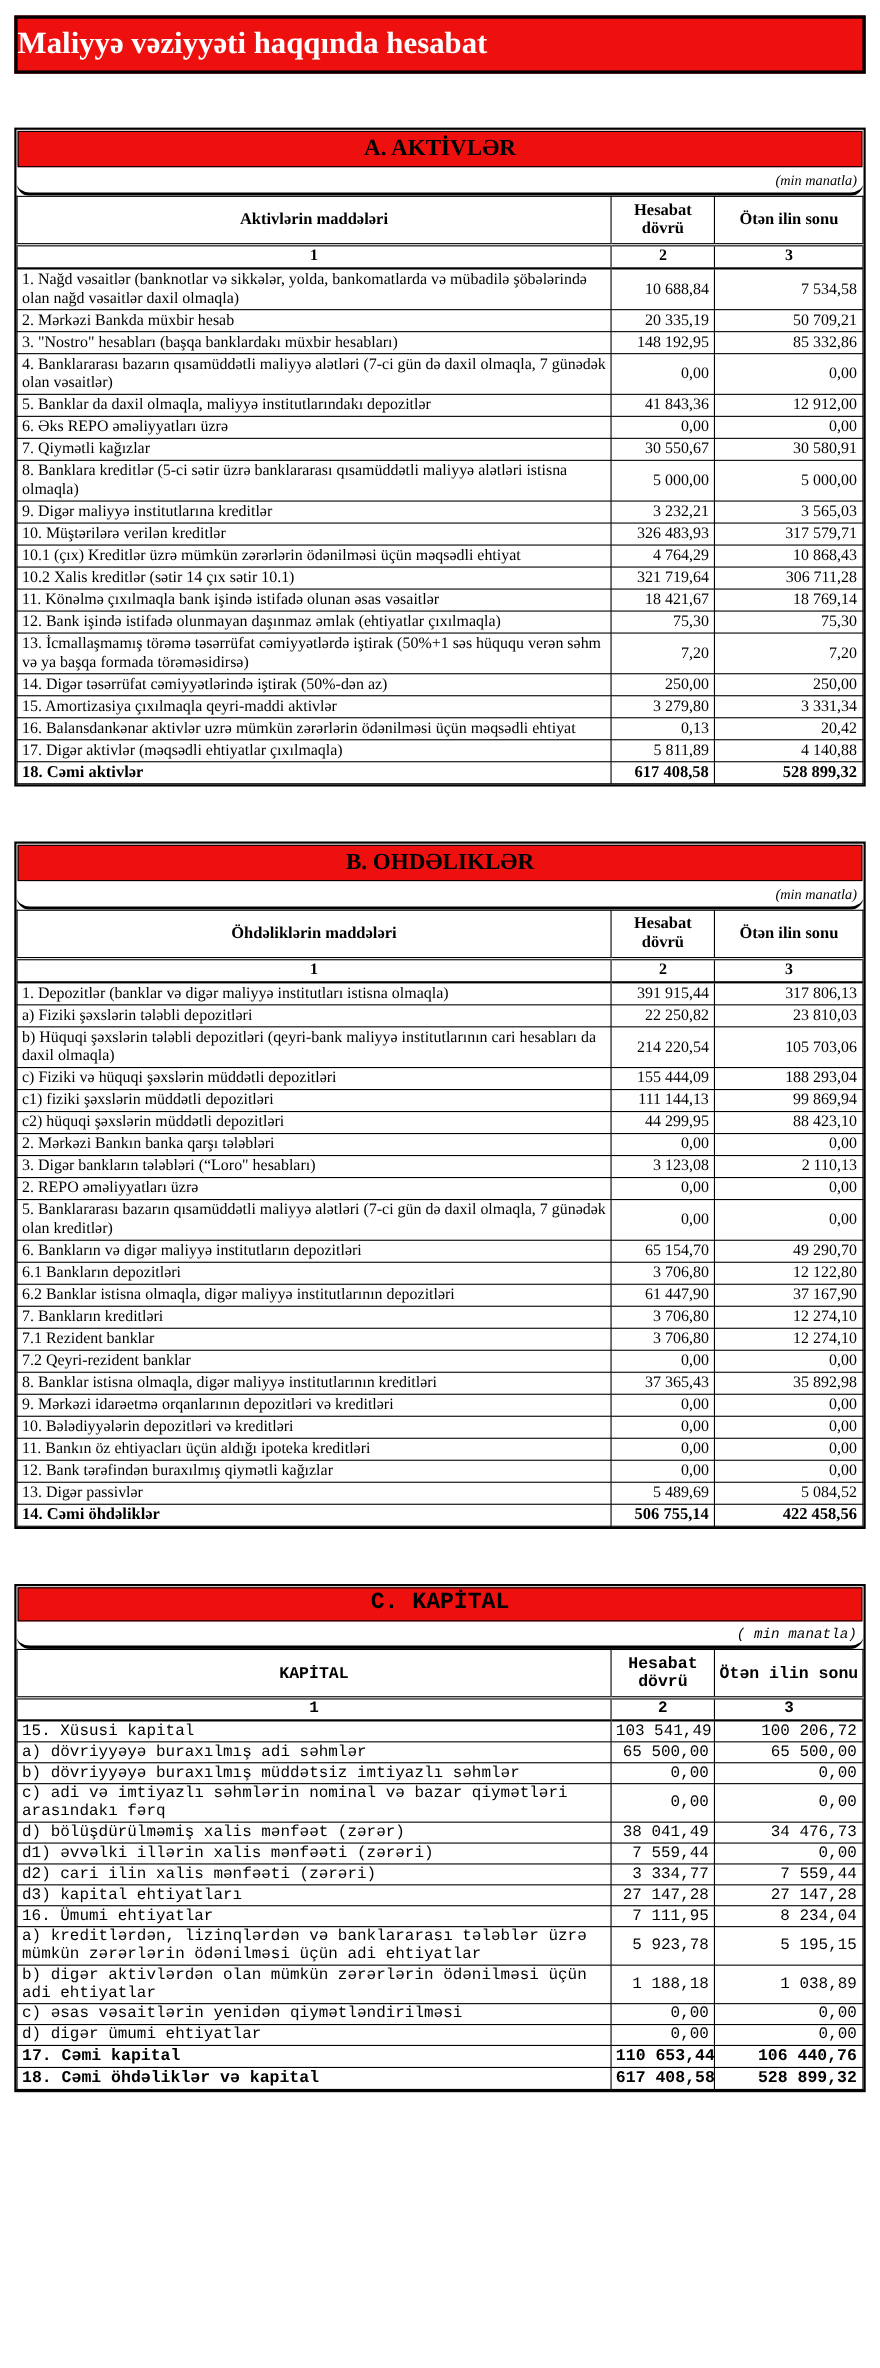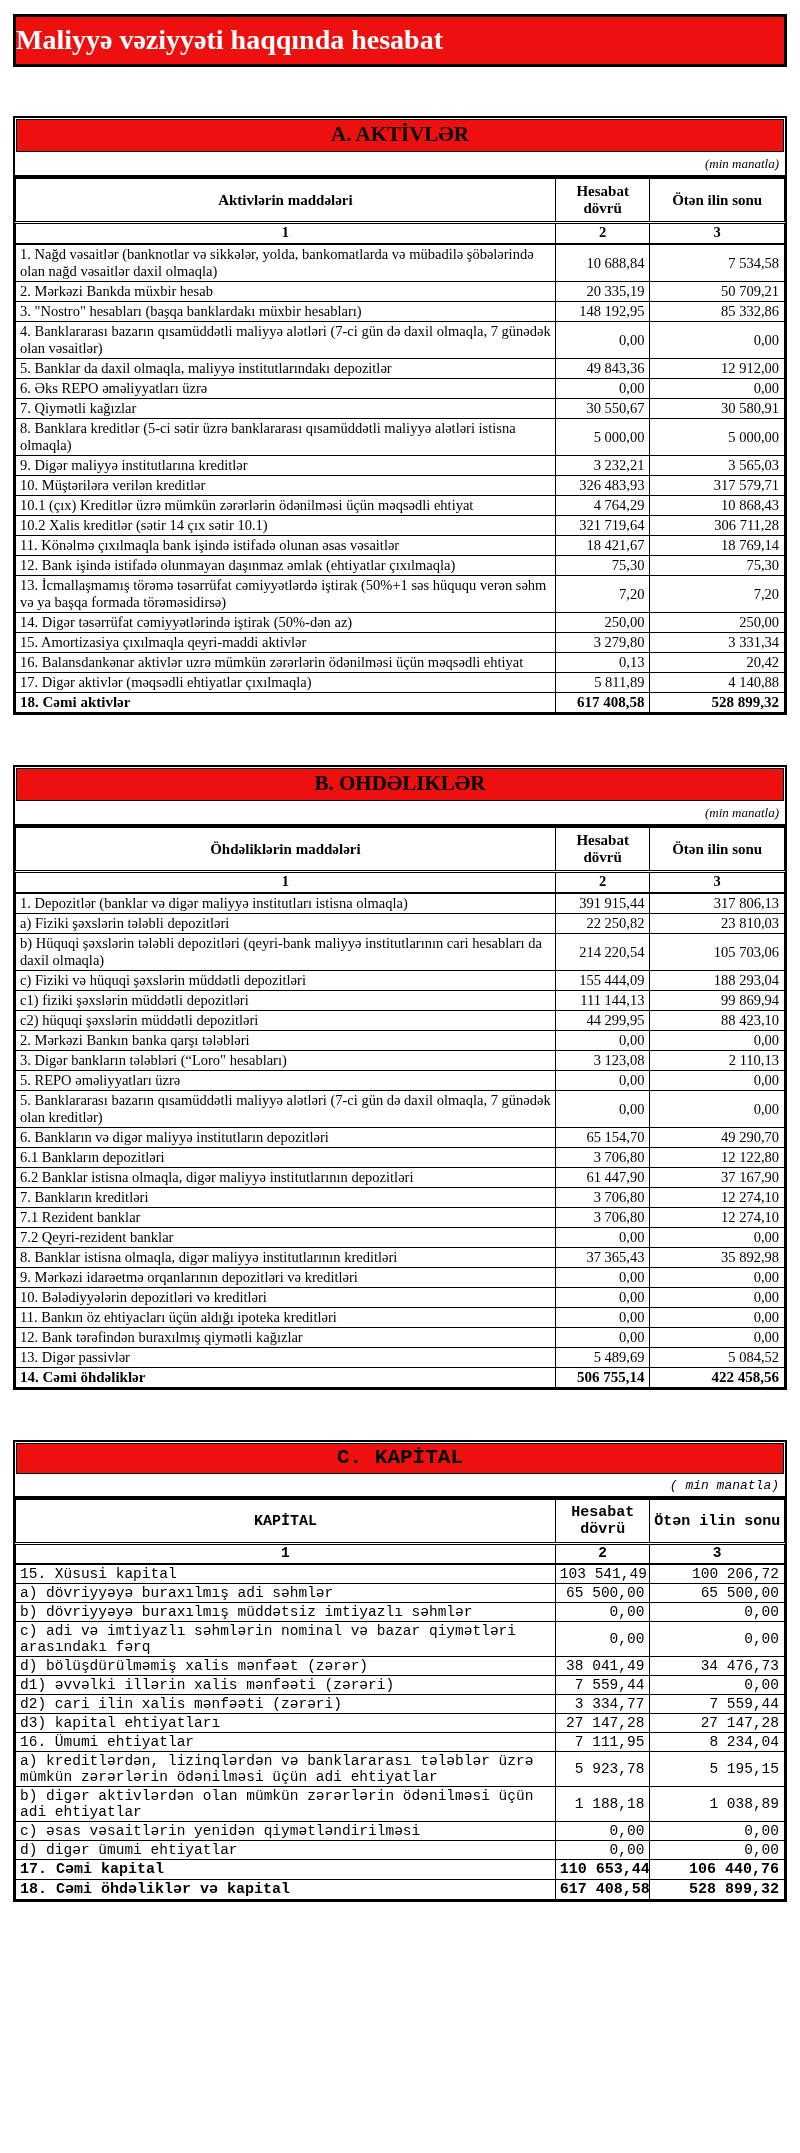--- a/index.html
+++ b/index.html
@@ -32,20 +32,21 @@
     padding: 2px 0 4px 0;
     border: 1px solid #000;
     margin: 1px;
   }
   .unit-note {
     text-align: right;
     font-style: italic;
     font-size: 13px;
     padding: 3px 6px 3px 0;
     border-bottom: 3px solid #000;
+    border-radius: 12px;
   }
 
   table { width: 100%; border-collapse: collapse; table-layout: fixed; }
   th, td {
     border: 1px solid #000;
     padding: 1px 4px;
     font-size: 14.5px;
     vertical-align: middle;
     word-wrap: break-word;
   }
@@ -119,21 +120,21 @@
               <td class="num">148 192,95</td>
               <td class="num">85 332,86</td>
             </tr>
             <tr>
               <td class="label">4. Banklararası bazarın qısamüddətli maliyyə alətləri (7-ci gün də daxil olmaqla, 7 günədək olan vəsaitlər)</td>
               <td class="num">0,00</td>
               <td class="num">0,00</td>
             </tr>
             <tr>
               <td class="label">5. Banklar da daxil olmaqla, maliyyə institutlarındakı depozitlər</td>
-              <td class="num">49 843,36</td>
+              <td class="num">41 843,36</td>
               <td class="num">12 912,00</td>
             </tr>
             <tr>
               <td class="label">6. Əks REPO əməliyyatları üzrə</td>
               <td class="num">0,00</td>
               <td class="num">0,00</td>
             </tr>
             <tr>
               <td class="label">7. Qiymətli kağızlar</td>
               <td class="num">30 550,67</td>
@@ -266,21 +267,21 @@
               <td class="label">2. Mərkəzi Bankın banka qarşı tələbləri</td>
               <td class="num">0,00</td>
               <td class="num">0,00</td>
             </tr>
             <tr>
               <td class="label">3. Digər bankların tələbləri (“Loro" hesabları)</td>
               <td class="num">3 123,08</td>
               <td class="num">2 110,13</td>
             </tr>
             <tr>
-              <td class="label">5. REPO əməliyyatları  üzrə</td>
+              <td class="label">2. REPO əməliyyatları  üzrə</td>
               <td class="num">0,00</td>
               <td class="num">0,00</td>
             </tr>
             <tr>
               <td class="label">5. Banklararası bazarın qısamüddətli maliyyə alətləri (7-ci gün də daxil olmaqla, 7 günədək olan kreditlər)</td>
               <td class="num">0,00</td>
               <td class="num">0,00</td>
             </tr>
             <tr>
               <td class="label">6. Bankların və digər maliyyə institutların depozitləri</td>

